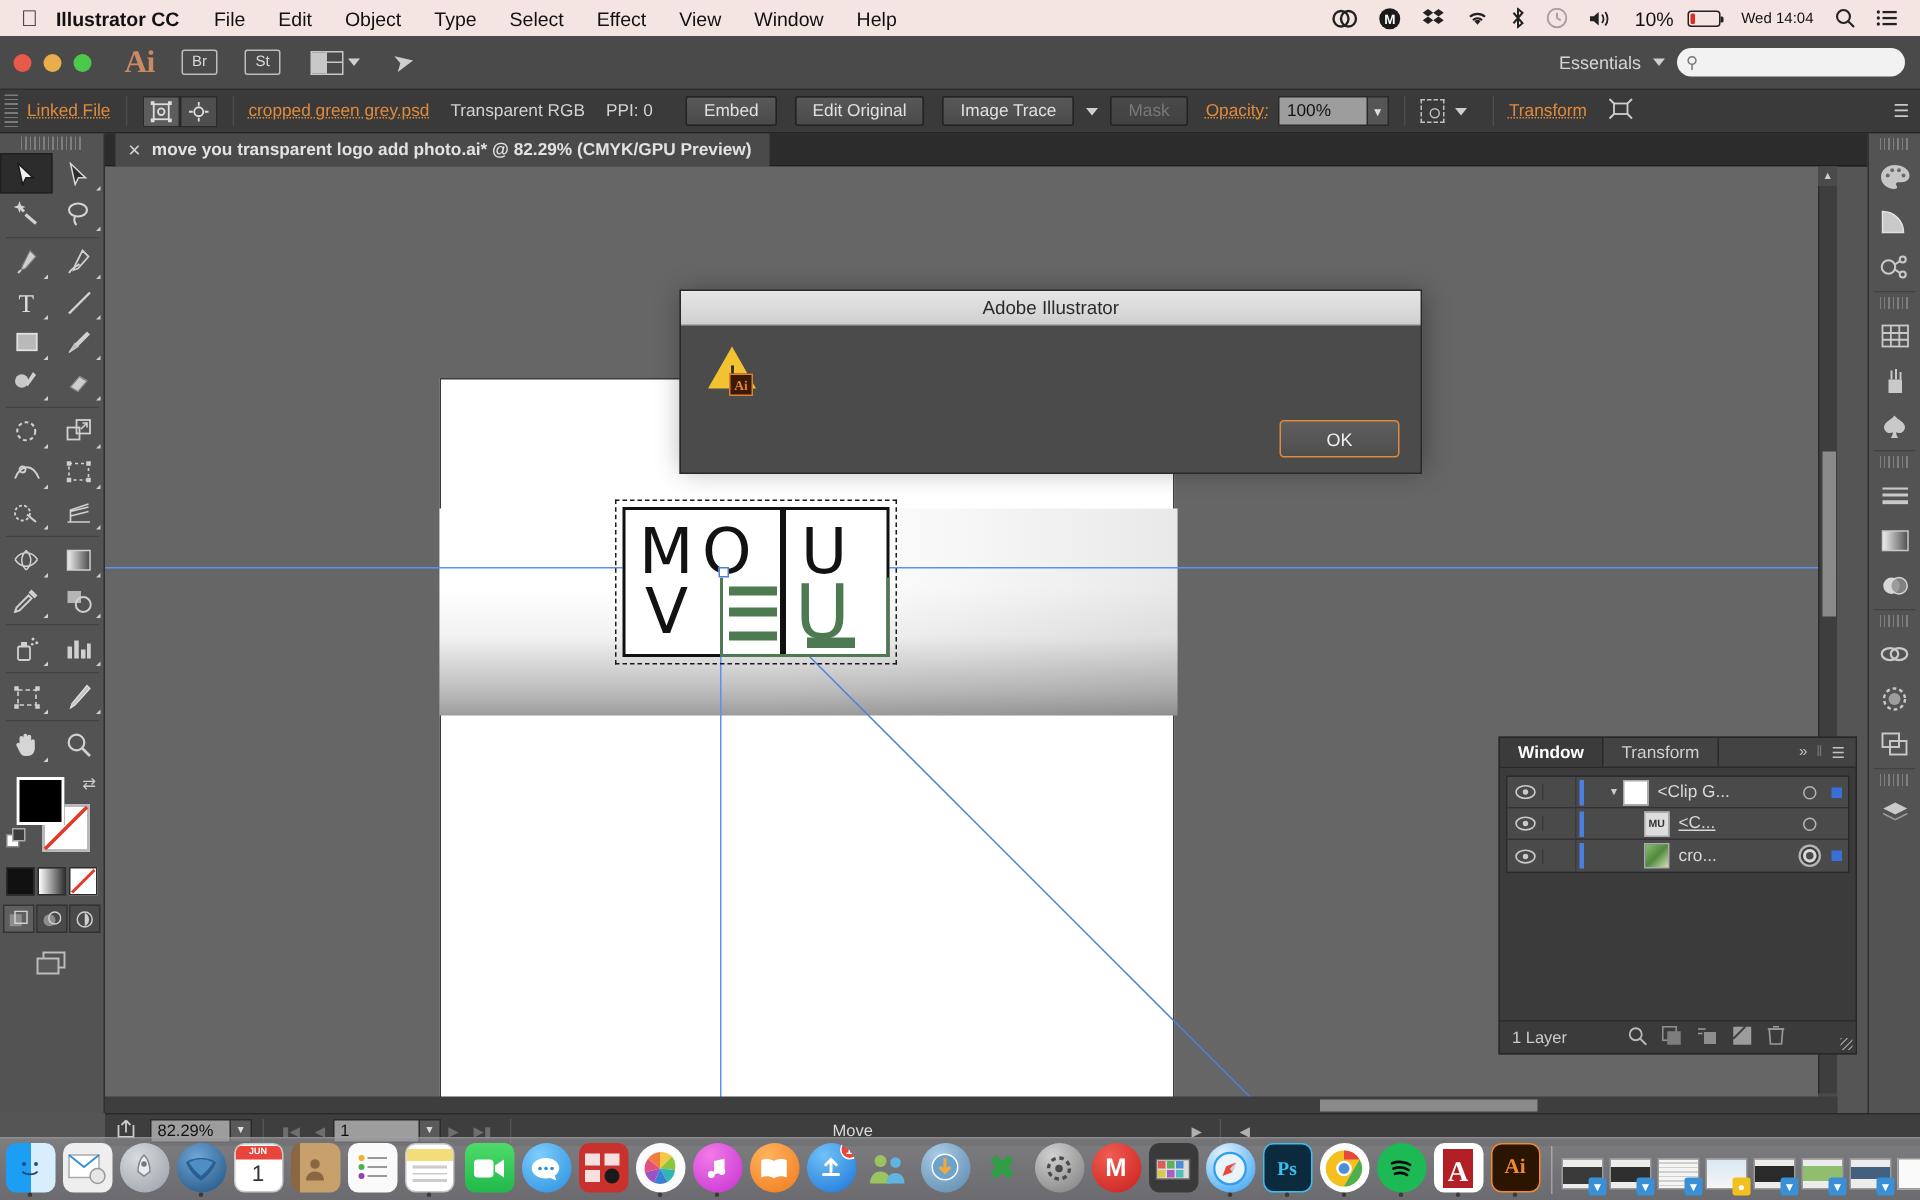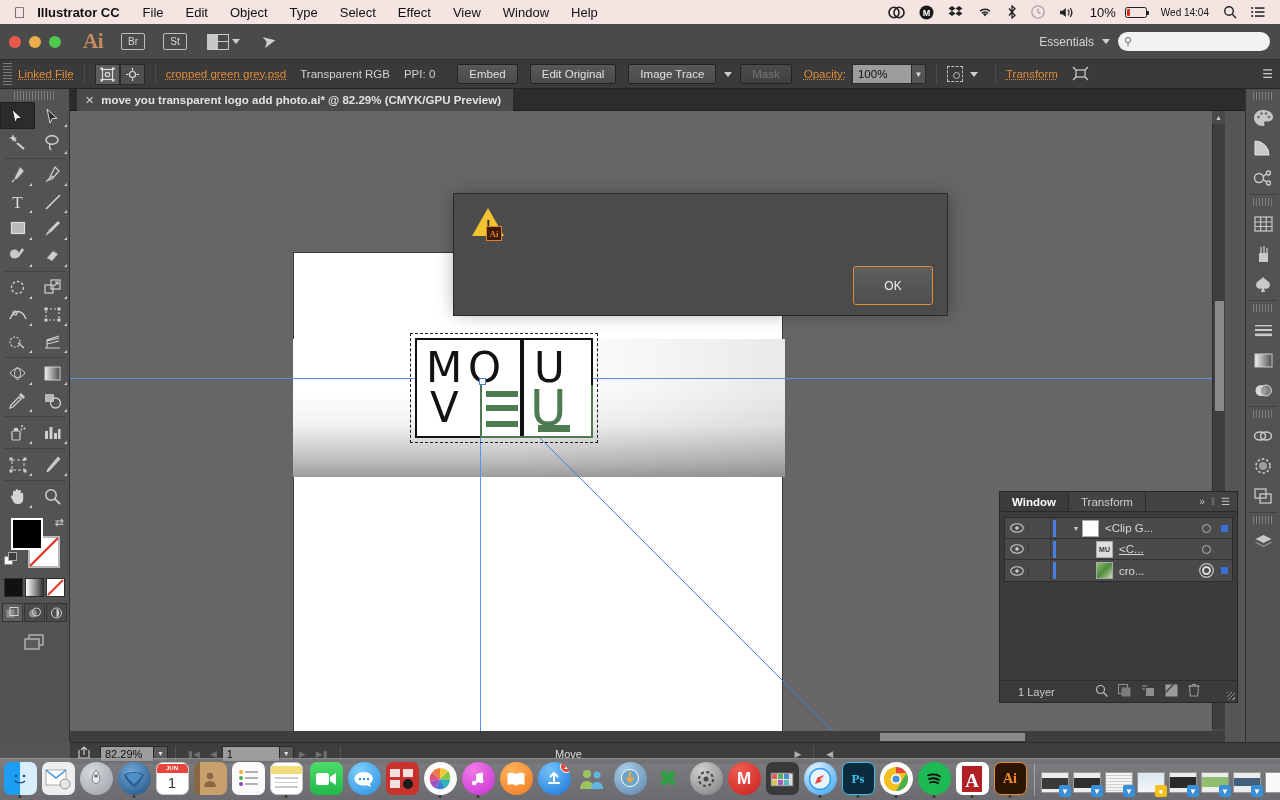--- a/index.html
+++ b/index.html
@@ -206,21 +206,21 @@
   .lp-tri { width: 12px; color:#ccc; font-size:7px; display:flex; align-items:center; justify-content:center;}
   .lp-thumb { width: 17px; height: 17px; background:#fff; border:1px solid #aaa; margin-right:6px;}
   .lp-name { font-size: 11.5px; color: #d8d8d8; flex:1; }
   .lp-name.ul { text-decoration: underline; }
   .lp-target { width: 22px; display:flex; align-items:center; justify-content:center;}
   .lp-tcircle { width: 9px; height:9px; border:1.3px solid #b5b5b5; border-radius:50%;}
   .lp-tcircle.sel { border: 2px solid #d8d8d8; box-shadow: 0 0 0 1.5px #3b3b3b, 0 0 0 3px #b5b5b5;}
   .lp-sq { width: 15px; display:flex; align-items:center; justify-content:center;}
   .lp-sq i { width:7px;height:7px;background:#3a6fd8; display:block;}
   .lp-foot { position:absolute; left:0; bottom:0; width: 100%; height: 22px; display:flex; align-items:center; background:#3b3b3b; border-top:1px solid #2d2d2d;}
-  .lp-foot .cnt { font-size: 11px; color: #ccc; padding-left: 18px; }
+  .lp-foot .cnt { font-size: 11px; color: #ccc; padding-left: 8px; }
   .lp-foot .ico { margin-left: 10px; color:#bbb; font-size: 12px; }
   .lp-resize { position:absolute; right:2px; bottom:2px; width:8px; height:8px;
     background: repeating-linear-gradient(135deg, #909090 0 1px, transparent 1px 3px);}
 
   
   .statusbar {
     position: absolute; left: 70px; top: 742px; width: 1210px; height: 22px;
     background: #3e3e3e; border-top: 1px solid #2a2a2a;
     display: flex; align-items: center; font-size: 11px; color: #d0d0d0;
   }
@@ -246,21 +246,21 @@
     display:flex; align-items:center; justify-content:center; font-size:12.5px; color:#2a2a2a;}
   .modal-body { display:flex; padding: 14px 16px 0 18px; gap: 16px;}
   .warn { position:relative; width:34px; height:34px; flex:none; }
   .warn-tri { width:0;height:0; border-left:16px solid transparent; border-right:16px solid transparent; border-bottom:28px solid #f2c230; }
   .warn-bang { position:absolute; left:14px; top:10px; color:#2a2a2a; font-size:14px; font-weight:bold; line-height:1;}
   .warn-ai { position:absolute; left:14px; top:18px; width:16px; height:15px; background:#3b1a08; border:1.2px solid #e08030;
     color:#e08030; font-size:9px; font-weight:bold; display:flex; align-items:center; justify-content:center;
     font-family:"Liberation Serif", serif;}
   .modal-msg { font-size: 12.5px; color: #ececec; line-height: 1.28; max-width: 400px; }
   .modal-foot { position:absolute; right: 14px; bottom: 10px; }
-  .ok-btn { width: 80px; height: 39px; background: linear-gradient(#5e5e5e,#4e4e4e);
+  .ok-btn { width: 80px; height: 25px; background: linear-gradient(#5e5e5e,#4e4e4e);
     border: 1.5px solid #e08b3c; border-radius: 3px; color: #efefef; font-size: 12px;
     display:flex; align-items:center; justify-content:center;}
 
   
   .dock {
     position: absolute; left: 0; bottom: 0; width: 1280px; height: 42px;
     background: linear-gradient(to bottom, rgba(150,150,155,0.62), rgba(115,115,122,0.72));
     border-top: 1px solid rgba(255,255,255,0.25);
     display: flex; align-items: flex-end; gap: 2px; padding: 0 2px 2px;
   }
@@ -997,20 +997,21 @@
             <path d="M1.5 3h9l-.8 10H2.3z" fill="none" stroke="#9a9a9a" stroke-width="1.1"></path>
             <path d="M0.5 3h11M4 1.5h4" stroke="#9a9a9a" stroke-width="1.1"></path>
           </svg>
       </div>
       <div class="lp-resize"></div>
     </div>
   </div>
 
   <div class="modal-shadow"></div>
   <div class="modal">
+    <div class="modal-title">Adobe Illustrator</div>
     <div class="modal-body">
       <div class="warn">
         <div class="warn-tri"></div>
         <div class="warn-bang">!</div>
         <div class="warn-ai">Ai</div>
       </div>
     </div>
     <div class="modal-foot">
       <div class="ok-btn">OK</div>
     </div>

